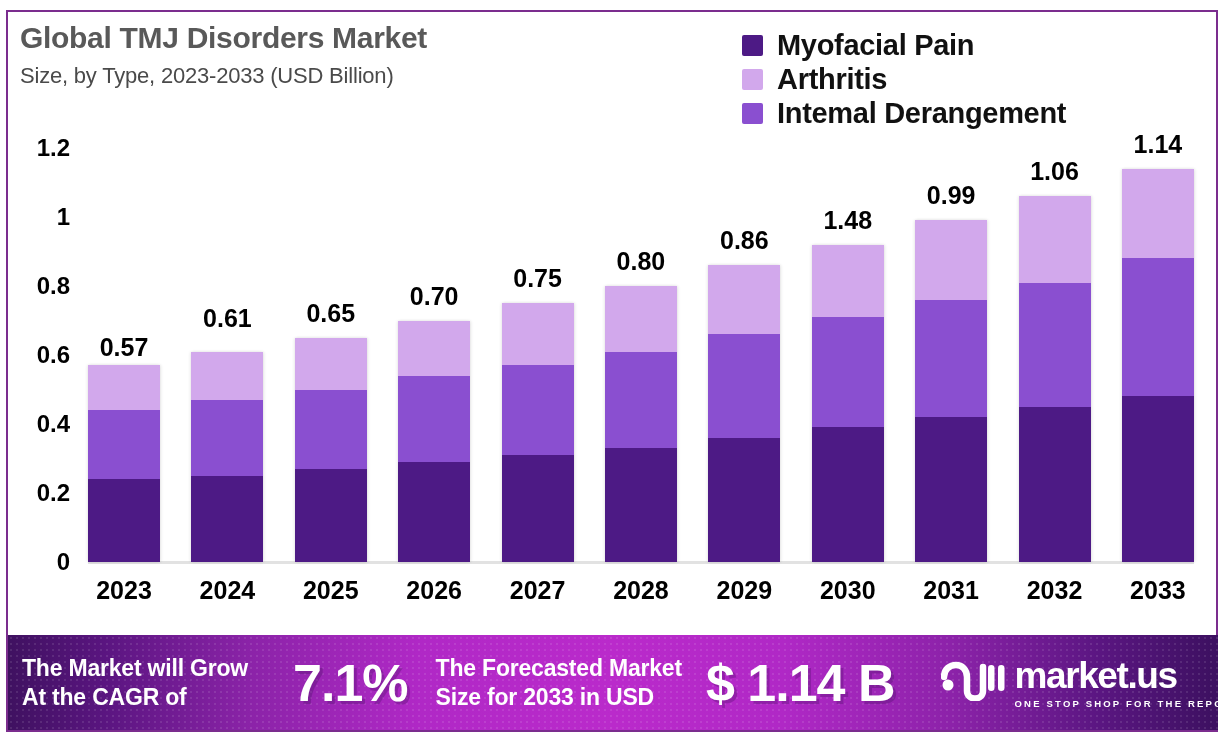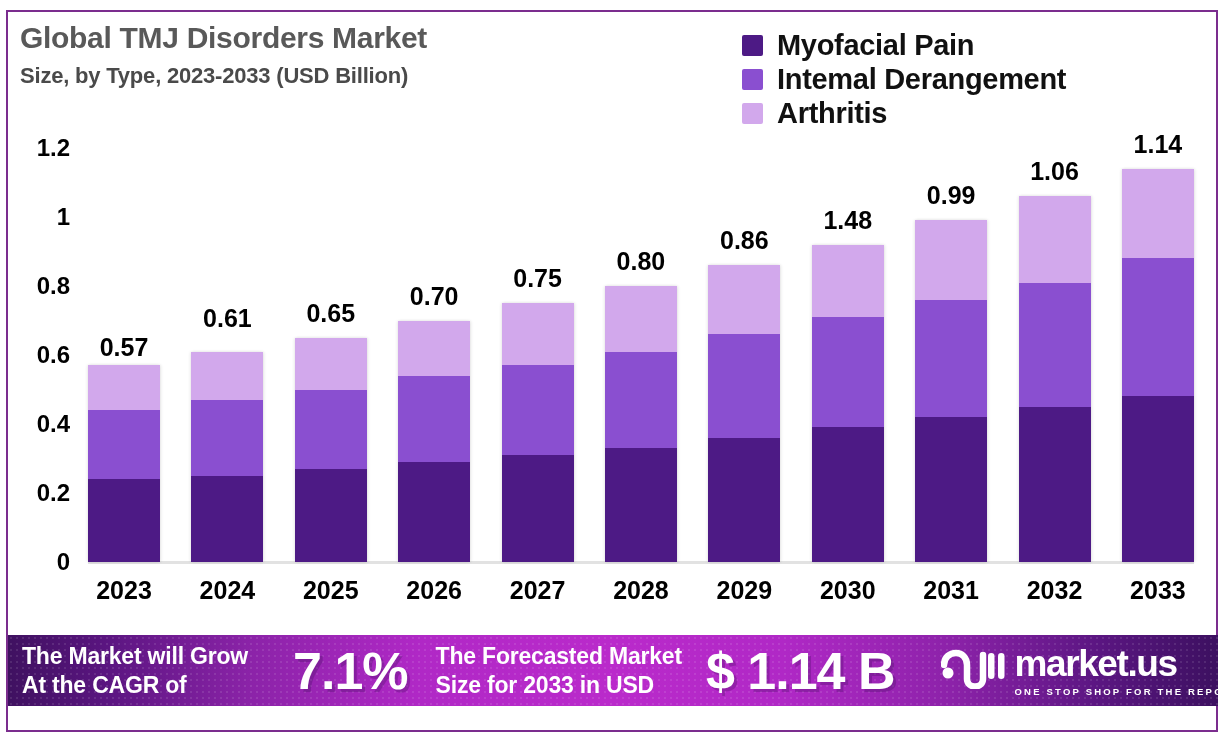--- a/index.html
+++ b/index.html
@@ -42,21 +42,21 @@
   .chart-title {
     font-size: 30px;
     font-weight: bold;
     color: #595959;
     letter-spacing: -0.3px;
     line-height: 1.08;
     white-space: nowrap;
   }
   .chart-subtitle {
     font-size: 22px;
-    font-weight: bold;
+    font-weight: normal;
     color: #4a4a4a;
     margin-top: 9px;
     letter-spacing: -0.2px;
     white-space: nowrap;
   }
 
   
   .legend {
     position: absolute;
     left: 742px;
@@ -158,21 +158,21 @@
     color: #000000;
     white-space: nowrap;
   }
 
   
   .banner {
     position: absolute;
     left: 8px;
     top: 635px;
     width: 1210px;
-    height: 71px;
+    height: 95px;
     background: linear-gradient(90deg,
       #3F1160 0%,
       #5A1580 8%,
       #8B23A8 20%,
       #B028C6 34%,
       #BA2ACB 50%,
       #B028C6 64%,
       #8C22A9 78%,
       #5B1682 90%,
       #3C1060 100%);
@@ -249,26 +249,26 @@
     <div class="chart-title">Global TMJ Disorders Market</div>
     <div class="chart-subtitle">Size, by Type, 2023-2033 (USD Billion)</div>
   </div>
 
   <div class="legend" id="legend">
       <div class="legend-row">
         <span class="legend-swatch" style="background: rgb(77, 26, 133);"></span>
         <span class="legend-label">Myofacial Pain</span>
       </div>
       <div class="legend-row">
+        <span class="legend-swatch" style="background: rgb(210, 168, 236);"></span>
+        <span class="legend-label">Arthritis</span>
+      </div>
+      <div class="legend-row">
         <span class="legend-swatch" style="background: rgb(138, 79, 208);"></span>
         <span class="legend-label">Intemal Derangement</span>
-      </div>
-      <div class="legend-row">
-        <span class="legend-swatch" style="background: rgb(210, 168, 236);"></span>
-        <span class="legend-label">Arthritis</span>
       </div>
     </div>
 
   <div class="plot" id="plot">
     <div class="axis-baseline"></div>
     <div id="yticks">
         <div class="ytick" style="top: 414px;">0</div>
         <div class="ytick" style="top: 345px;">0.2</div>
         <div class="ytick" style="top: 276px;">0.4</div>
         <div class="ytick" style="top: 207px;">0.6</div>

